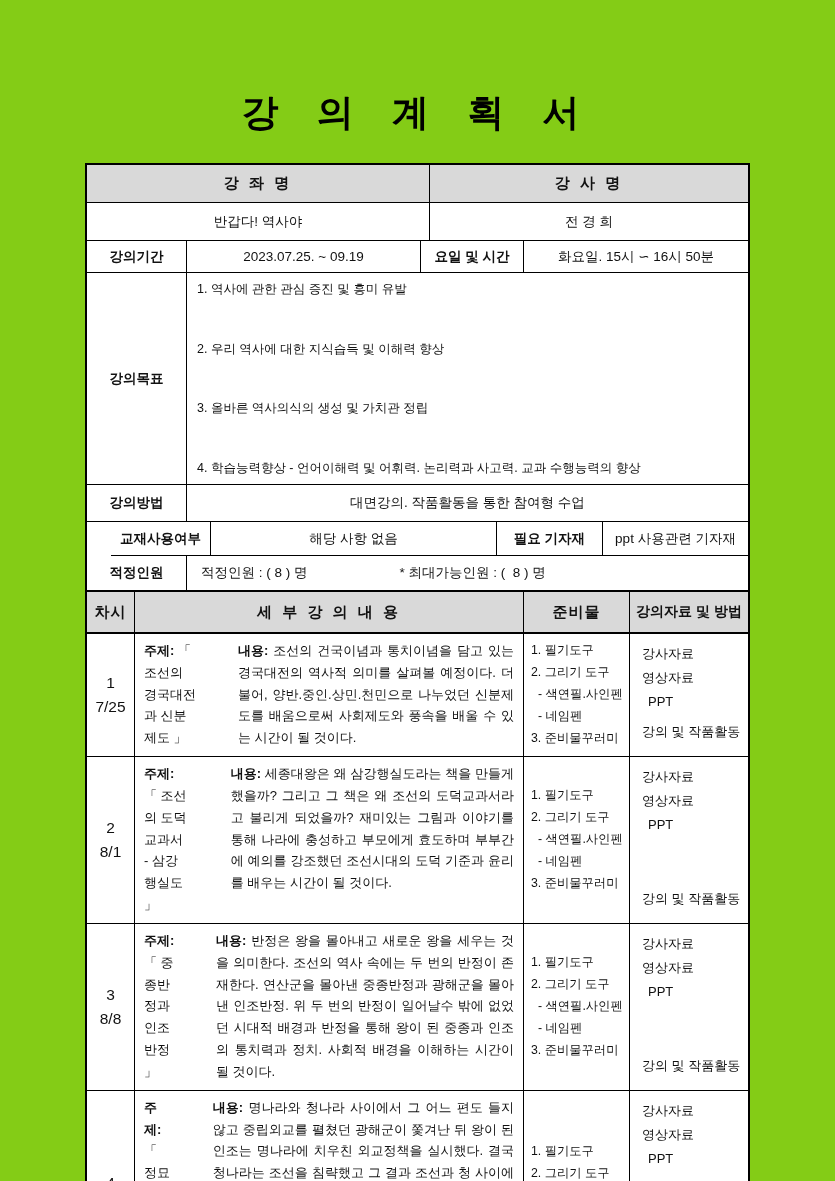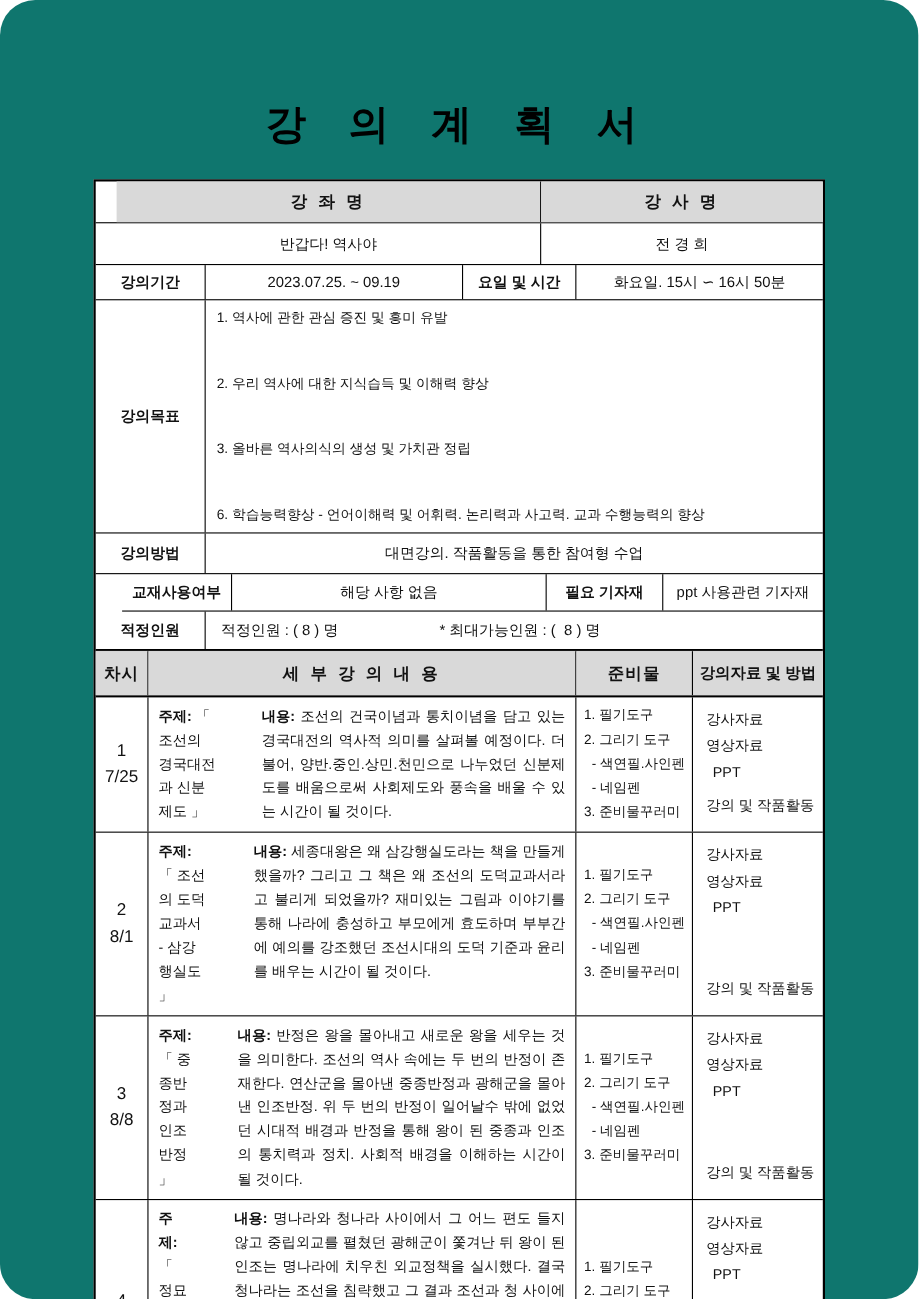--- a/index.html
+++ b/index.html
@@ -1,18 +1,18 @@
 <!DOCTYPE html>
 <html><head>
 <meta charset="utf-8">
 <style>
   html,body { margin:0; padding:0; background:#ffffff; }
   .page {
-    position:relative; width:835px; height:1181px; background:#0f766e;
-    font-family:"Liberation Sans","DejaVu Sans",sans-serif; color:#111;border-radius:32px;
+    position:relative; width:835px; height:1181px; background:#84cc16;
+    font-family:"Liberation Sans","DejaVu Sans",sans-serif; color:#111;
   }
   .doc-title {
     position:absolute; top:88px; left:0; width:100%;
     text-align:center; font-size:37px; font-weight:bold;
     letter-spacing:14px; color:#000;
   }
   .tbl {
     position:absolute; left:85px; top:163px; width:665px;
     border:2px solid #000; box-sizing:border-box; background:#fff;
   }
@@ -21,21 +21,21 @@
   .td {
     border-right:1px solid #000; box-sizing:border-box;
     display:flex; align-items:center; justify-content:center;
     text-align:center; font-size:13.5px; padding:2px 4px;
   }
   .td:last-child { border-right:none; }
   .hdr { background:#d9d9d9; font-weight:bold; font-size:15px; letter-spacing:3px; }
   .lbl { font-weight:bold; }
   
   .w100{width:100px;flex:none;} .w234{width:234px;flex:none;} .w103{width:103px;flex:none;}
-  .w286{width:286px;flex:none;} .w106{width:106px;flex:none;} .w335{width:386px;flex:none;margin-left:19px;}
+  .w286{width:286px;flex:none;} .w106{width:106px;flex:none;} .w335{width:343px;flex:none;}
   .w48{width:48px;flex:none;} .w389{width:389px;flex:none;}
   .grow{flex:1;}
   
   .h37{min-height:37px;} .h31{min-height:31px;} .h84{min-height:84px;}
   .h36{min-height:36px;} .h33{min-height:33px;margin-left:24px;} .h34{min-height:34px;}
   .h40{min-height:40px;} .h107{min-height:107px;} .h130{min-height:130px;}
   .h150{min-height:150px;} .h168{min-height:168px;}
   
   .goals {
     flex-direction:column; align-items:flex-start; justify-content:center;
@@ -92,21 +92,21 @@
       <div class="td lbl w103">요일 및 시간</div>
       <div class="td grow">화요일. 15시 ∽ 16시 50분</div>
     </div>
 
     <div class="tr h84">
       <div class="td lbl w100">강의목표</div>
       <div class="td goals grow">
         <div>1. 역사에 관한 관심 증진 및 흥미 유발</div>
         <div>2. 우리 역사에 대한 지식습득 및 이해력 향상</div>
         <div>3. 올바른 역사의식의 생성 및 가치관 정립</div>
-        <div>6. 학습능력향상 - 언어이해력 및 어휘력. 논리력과 사고력. 교과 수행능력의 향상</div>
+        <div>4. 학습능력향상 - 언어이해력 및 어휘력. 논리력과 사고력. 교과 수행능력의 향상</div>
       </div>
     </div>
 
     <div class="tr h36">
       <div class="td lbl w100">강의방법</div>
       <div class="td grow">대면강의. 작품활동을 통한 참여형 수업</div>
     </div>
 
     <div class="tr h33">
       <div class="td lbl w100">교재사용여부</div>

